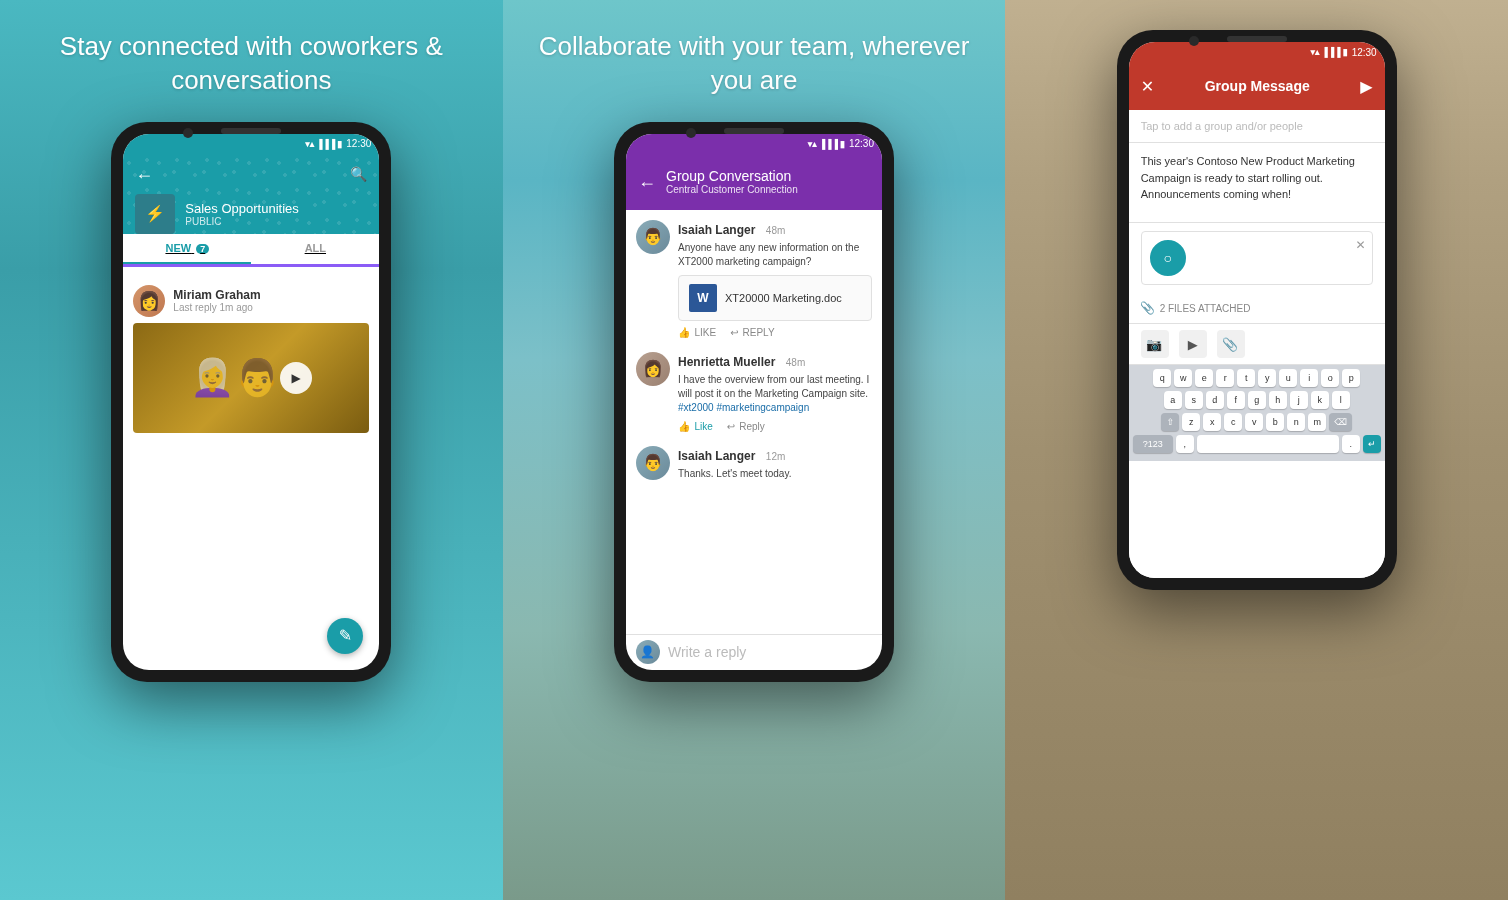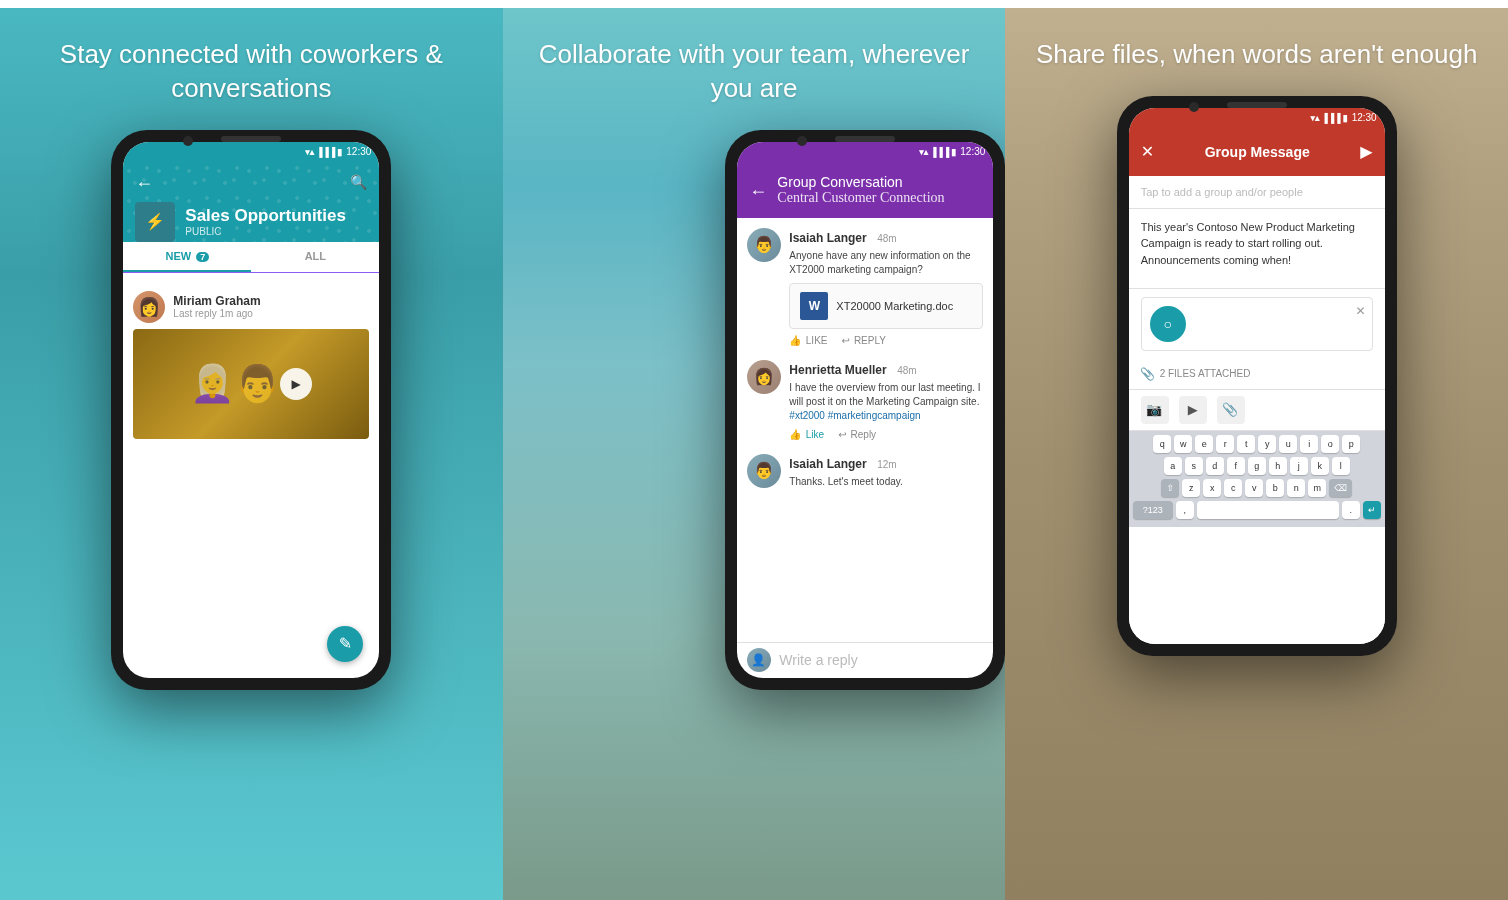--- a/index.html
+++ b/index.html
@@ -14,29 +14,27 @@
 
     
     .panel {
       flex: 1;
       display: flex;
       flex-direction: column;
       align-items: center;
       padding-top: 30px;
       position: relative;
       overflow: hidden;
-      margin-top: 8px;
     }
 
     .panel-1 {
       background: linear-gradient(180deg, #4ab8c1 0%, #3a9ea8 30%, #5bc8d0 100%);
     }
     .panel-2 {
       background: linear-gradient(180deg, #6ec6ca 0%, #5ab5c4 20%, #7cc0c8 40%, #8ab8b0 70%, #7a9a8a 100%);
-      align-items: flex-end;
     }
     .panel-3 {
       background: linear-gradient(180deg, #c0b090 0%, #b0a080 20%, #a09070 50%, #908060 100%);
     }
 
     .panel-title {
       color: white;
       font-size: 26px;
       font-weight: 300;
       text-align: center;
@@ -166,40 +164,41 @@
       background: #2d7d8a;
       border-radius: 4px;
       display: flex;
       align-items: center;
       justify-content: center;
       font-size: 18px;
     }
 
     .group-info .group-name {
       color: white;
-      font-size: 17px;
-      font-weight: bold;
+      font-size: 13px;
+      font-weight: normal;
     }
 
     .group-info .group-type {
       color: rgba(255,255,255,0.8);
       font-size: 10px;
     }
 
     .search-icon {
       position: absolute;
       right: 10px;
       top: 10px;
       color: rgba(255,255,255,0.9);
       font-size: 14px;
     }
 
     .tab-bar {
       display: flex;
-      border-bottom: 1px solid #8b5cf6;
+      border-bottom: 3px solid #8b5cf6;
+      text-decoration: underline;
     }
 
     .tab {
       flex: 1;
       padding: 8px 0;
       text-align: center;
       font-size: 11px;
       font-weight: bold;
       color: #999;
       border-bottom: 2px solid transparent;
@@ -323,23 +322,22 @@
     .phone-2 .header-title {
       color: white;
     }
 
     .phone-2 .header-title .main-title {
       font-size: 14px;
       font-weight: normal;
     }
 
     .phone-2 .header-title .sub-title {
-      font-size: 14px;
+      font-size: 10px;
       opacity: 0.85;
-      font-family: Liberation Serif, serif;
     }
 
     .conversation-content {
       flex: 1;
       overflow: hidden;
       padding: 10px;
       background: white;
     }
 
     .message-item {
@@ -768,21 +766,20 @@
 
       <div class="reply-input-area">
         <div class="reply-avatar" style="background:linear-gradient(135deg,#8aacb8,#6a8a9a);display:flex;align-items:center;justify-content:center;font-size:12px">👤</div>
         <span class="reply-placeholder">Write a reply</span>
       </div>
     </div>
   </div>
 </div>
 
 <div class="panel panel-3">
-  <p class="panel-title">Share files, when words aren't enough</p>
 
   <div class="phone phone-3">
     <div class="phone-inner">
 
       <div class="status-bar" style="background:#c0392b;">
         <span>▾▴</span>
         <span style="margin-left:2px">▐▐▐</span>
         <span style="margin-left:2px">▮</span>
         <span class="time" style="margin-left:4px">12:30</span>
       </div>

